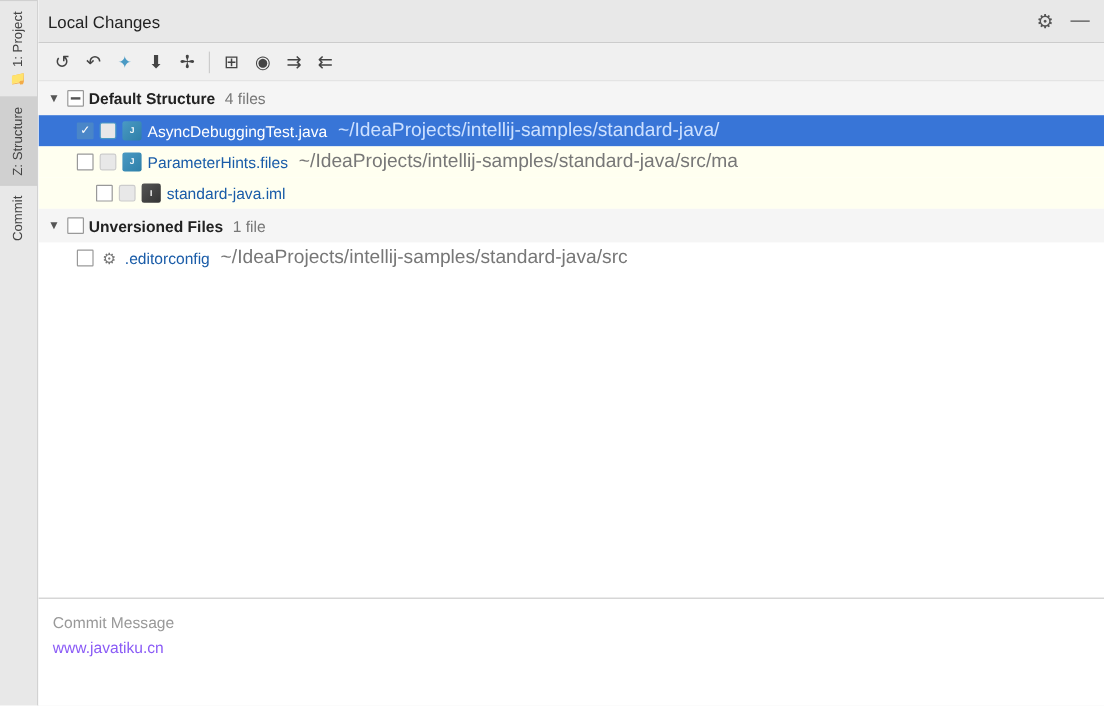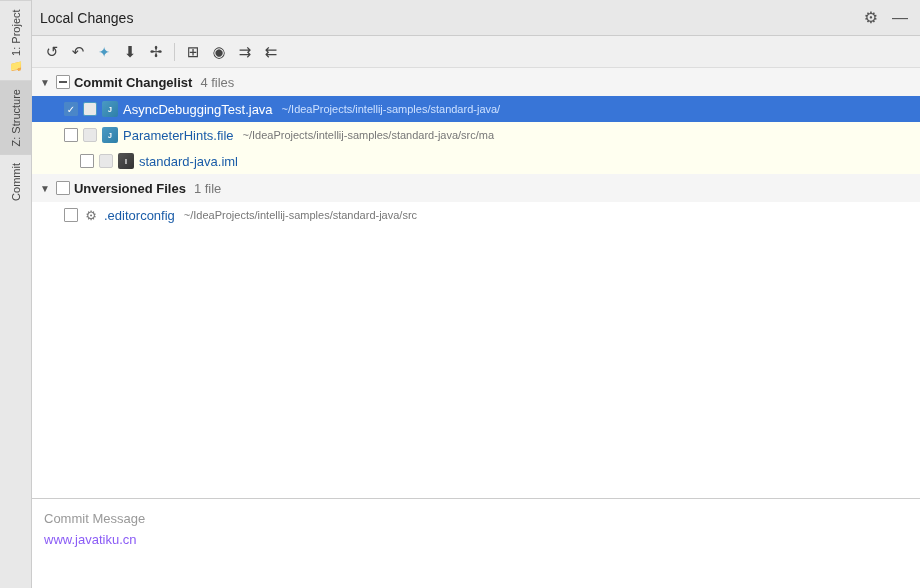--- a/index.html
+++ b/index.html
@@ -256,21 +256,21 @@
     .file-badge.modified { border-color: #4a9ac4; }
 
     .file-name {
       color: #1a5ca8;
       font-size: 13px;
     }
     .file-row.selected .file-name { color: #fff; }
 
     .file-path {
       color: #777;
-      font-size: 11px;
+      font-size: 16px;
       margin-left: 4px;
     }
 
     
     .group-header.unversioned {
       background: #f5f5f5;
     }
 
     
     .commit-area {
@@ -346,38 +346,38 @@
     <button class="toolbar-btn" title="Collapse All">
       <span>⇇</span>
     </button>
   </div>
 
   <div class="file-tree">
 
     <div class="group-header">
       <span class="triangle">▼</span>
       <span class="checkbox indeterminate"></span>
-      <span>Commit Changelist</span>
+      <span>Default Structure</span>
       <span class="group-count">4 files</span>
     </div>
 
     <div class="file-row selected">
       <span class="checkbox checked">✓</span>
       <span class="file-badge modified"></span>
       <span class="file-icon icon-java">J</span>
       <span class="file-name">AsyncDebuggingTest.java</span>
       <span class="file-path">~/IdeaProjects/intellij-samples/standard-java/</span>
     </div>
 
 
     <div class="file-row" style="background:#fffff0;">
       <span class="checkbox"></span>
       <span class="file-badge"></span>
       <span class="file-icon icon-java" style="width:16px;height:16px;font-size:7px;background:linear-gradient(135deg,#4a9ac4,#2e7fa8);border-radius:2px;color:#fff;display:flex;align-items:center;justify-content:center;">J</span>
-      <span class="file-name">ParameterHints.file</span>
+      <span class="file-name">ParameterHints.files</span>
       <span class="file-path">~/IdeaProjects/intellij-samples/standard-java/src/ma</span>
     </div>
 
     <div class="file-row" style="background:#fffff0;padding-left:48px;">
       <span class="checkbox"></span>
       <span class="file-badge"></span>
       <span class="file-icon icon-iml" style="width:16px;height:16px;font-size:7px;background:linear-gradient(135deg,#555,#333);border-radius:2px;color:#fff;display:flex;align-items:center;justify-content:center;">I</span>
       <span class="file-name">standard-java.iml</span>
     </div>
 

